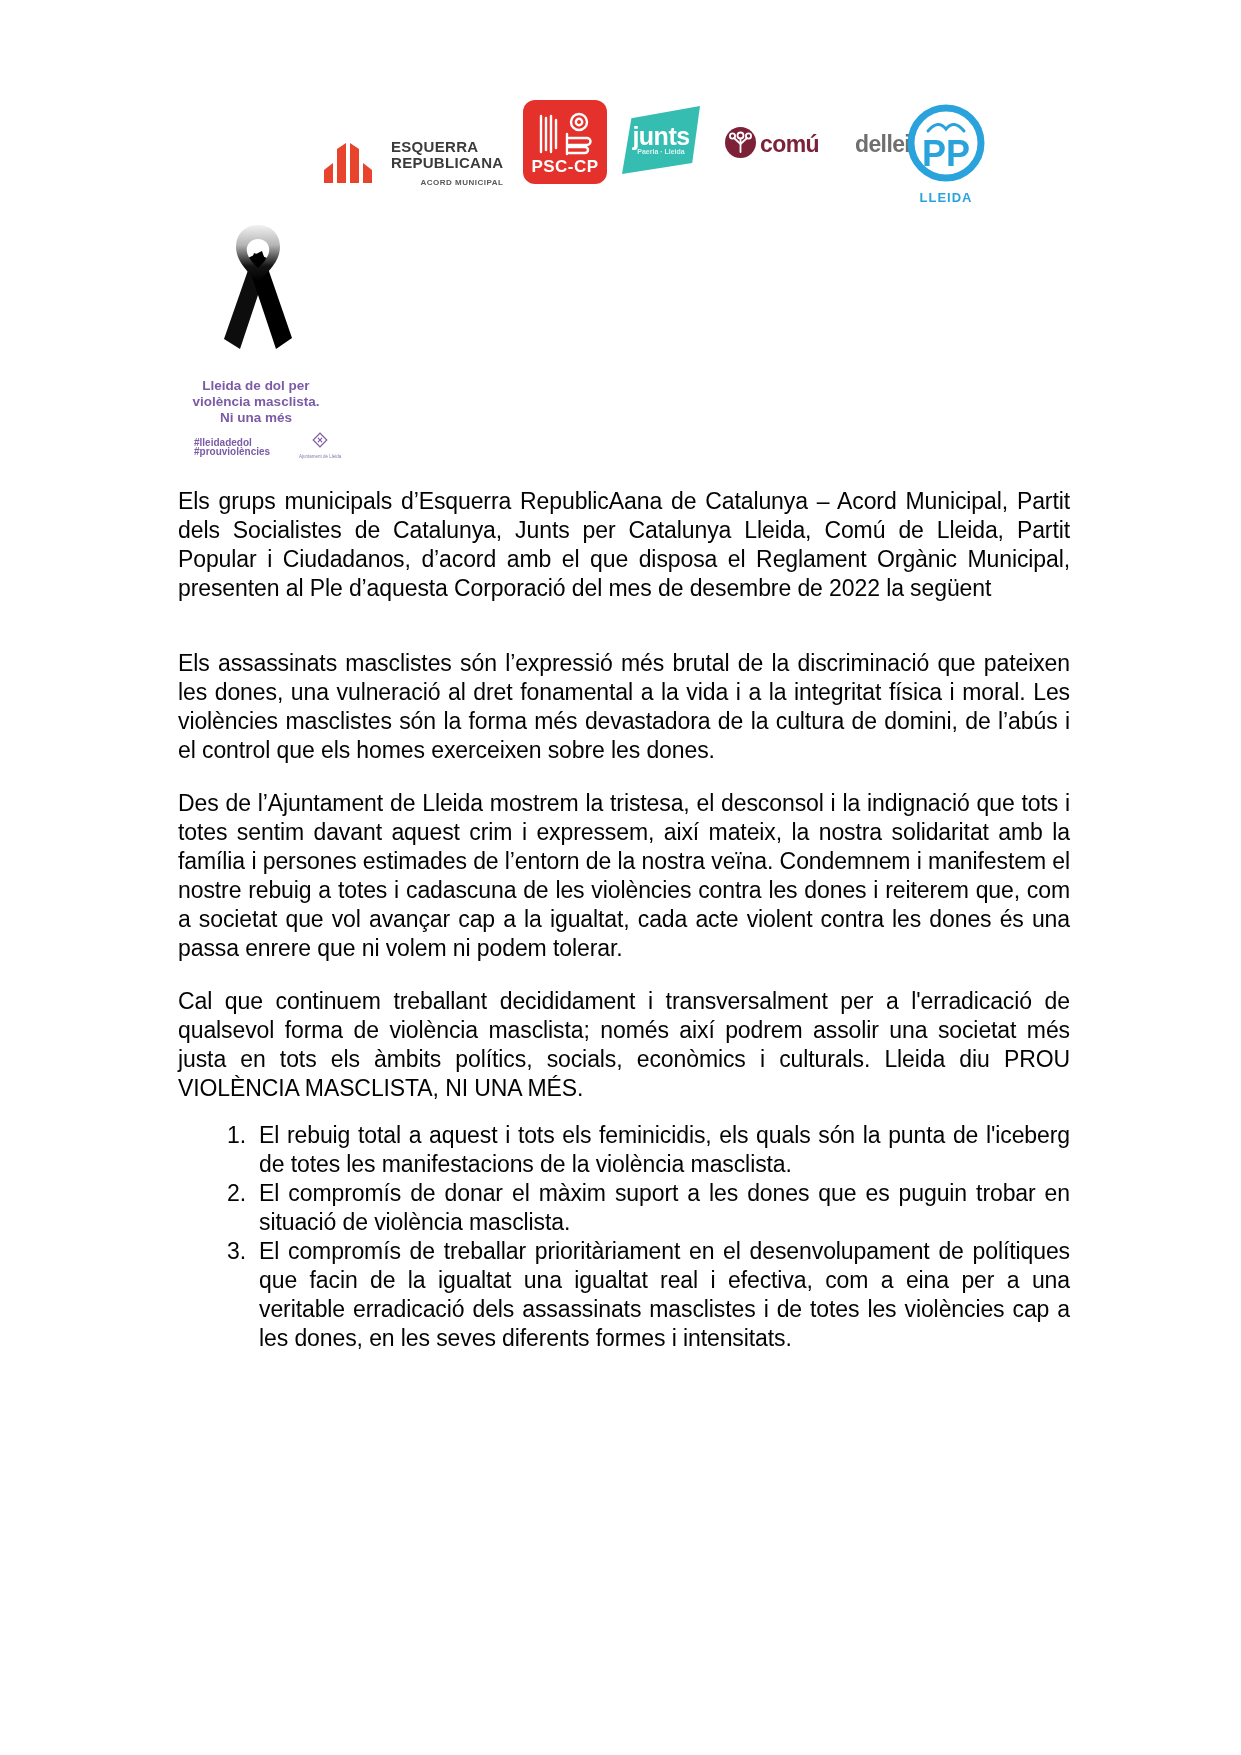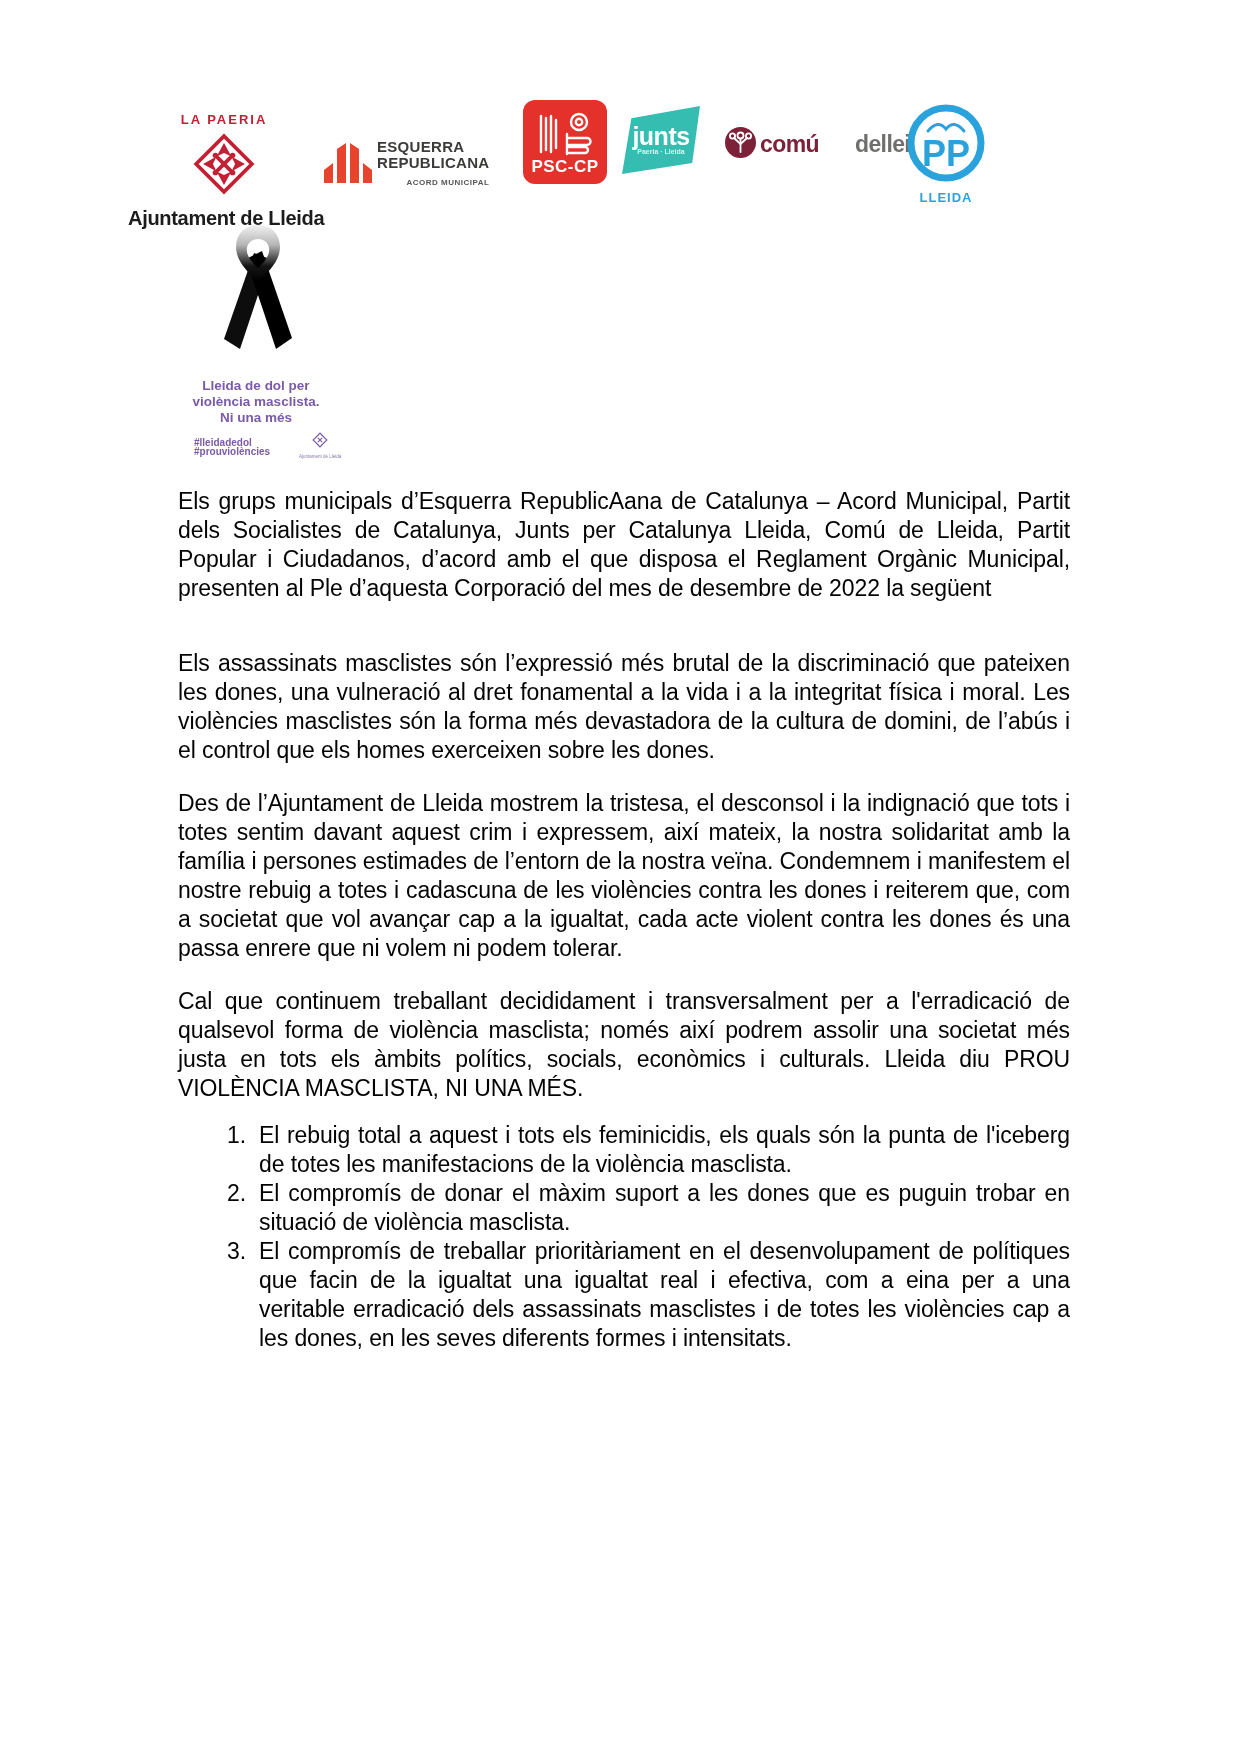--- a/index.html
+++ b/index.html
@@ -7,21 +7,21 @@
     position:relative;width:1241px;height:1755px;background:#ffffff;
     margin:0 auto;overflow:hidden;
     font-family:"Liberation Sans",sans-serif;color:#000;
   }
   
   .logo{position:absolute;}
   .paeria{left:128px;top:112px;width:192px;text-align:center;}
   .paeria-top{color:#c32133;font-weight:bold;font-size:13px;letter-spacing:2px;}
   .paeria-bottom{font-weight:bold;font-size:20px;color:#1c1c1c;white-space:nowrap;margin-top:2px;letter-spacing:-0.3px;}
   .crest{display:inline-block;}
-  .erc{left:321px;top:133px;display:flex;align-items:flex-start;}
+  .erc{left:321px;top:133px;display:flex;align-items:flex-start;gap:14px;}
   .erc-txt{display:flex;flex-direction:column;margin-top:6px;}
   .erc-l1,.erc-l2{font-weight:bold;font-size:15px;color:#3b3b3a;line-height:16px;letter-spacing:0.3px;}
   .erc-sub{font-size:8px;color:#575756;text-align:right;margin-top:7px;letter-spacing:0.5px;font-weight:bold;}
   .psc{left:523px;top:100px;width:84px;height:84px;background:#e5312b;border-radius:12px;
        display:flex;flex-direction:column;align-items:center;justify-content:flex-end;}
   .psc-label{color:#fff;font-weight:bold;font-size:17px;letter-spacing:0.5px;padding-bottom:7px;}
   .junts{left:622px;top:106px;width:78px;height:68px;background:#35bdb2;
          clip-path:polygon(12% 18%,100% 0%,90% 84%,0% 100%);
          display:flex;flex-direction:column;align-items:center;justify-content:center;}
   .junts-label{color:#fff;font-weight:bold;font-size:25px;line-height:22px;letter-spacing:-0.5px;}
@@ -57,38 +57,20 @@
   .list{margin-left:49px;}
   .li{display:flex;}
   .li-num{width:32px;flex-shrink:0;}
   .li-text{flex:1;text-align:justify;}
 </style>
 </head>
 <body>
 
 <div class="page">
 
-  <div class="logo paeria">
-    <div class="paeria-top">LA PAERIA</div>
-    <span class="crest" style="color:#c32133">
-      <svg width="74" height="74" viewBox="0 0 60 60">
-        <rect x="14" y="14" width="32" height="32" transform="rotate(45 30 30)" fill="none" stroke="currentColor" stroke-width="3"></rect>
-        <path d="M30 13 L36 24 L30 21 L24 24 Z" fill="currentColor"></path>
-        <path d="M47 30 L36 36 L39 30 L36 24 Z" fill="currentColor"></path>
-        <path d="M30 47 L24 36 L30 39 L36 36 Z" fill="currentColor"></path>
-        <path d="M13 30 L24 24 L21 30 L24 36 Z" fill="currentColor"></path>
-        <path d="M23 23 L37 37 M37 23 L23 37" stroke="currentColor" stroke-width="3"></path>
-        <circle cx="23" cy="23" r="2.2" fill="currentColor"></circle>
-          <circle cx="37" cy="23" r="2.2" fill="currentColor"></circle>
-        <circle cx="23" cy="37" r="2.2" fill="currentColor"></circle>
-          <circle cx="37" cy="37" r="2.2" fill="currentColor"></circle>
-      </svg>
-    </span>
-    <div class="paeria-bottom">Ajuntament de Lleida</div>
-  </div>
 
   <div class="logo erc">
     <span>
       <svg width="56" height="52" viewBox="0 0 56 52">
         <polygon points="3,50 12,50 12,30 3,37" fill="#e8432d"></polygon>
         <polygon points="16,50 25,50 25,10 16,16" fill="#e8432d"></polygon>
         <polygon points="29,50 38,50 38,16 29,10" fill="#e8432d"></polygon>
         <polygon points="42,50 51,50 51,37 42,30" fill="#e8432d"></polygon>
       </svg>
     </span>

